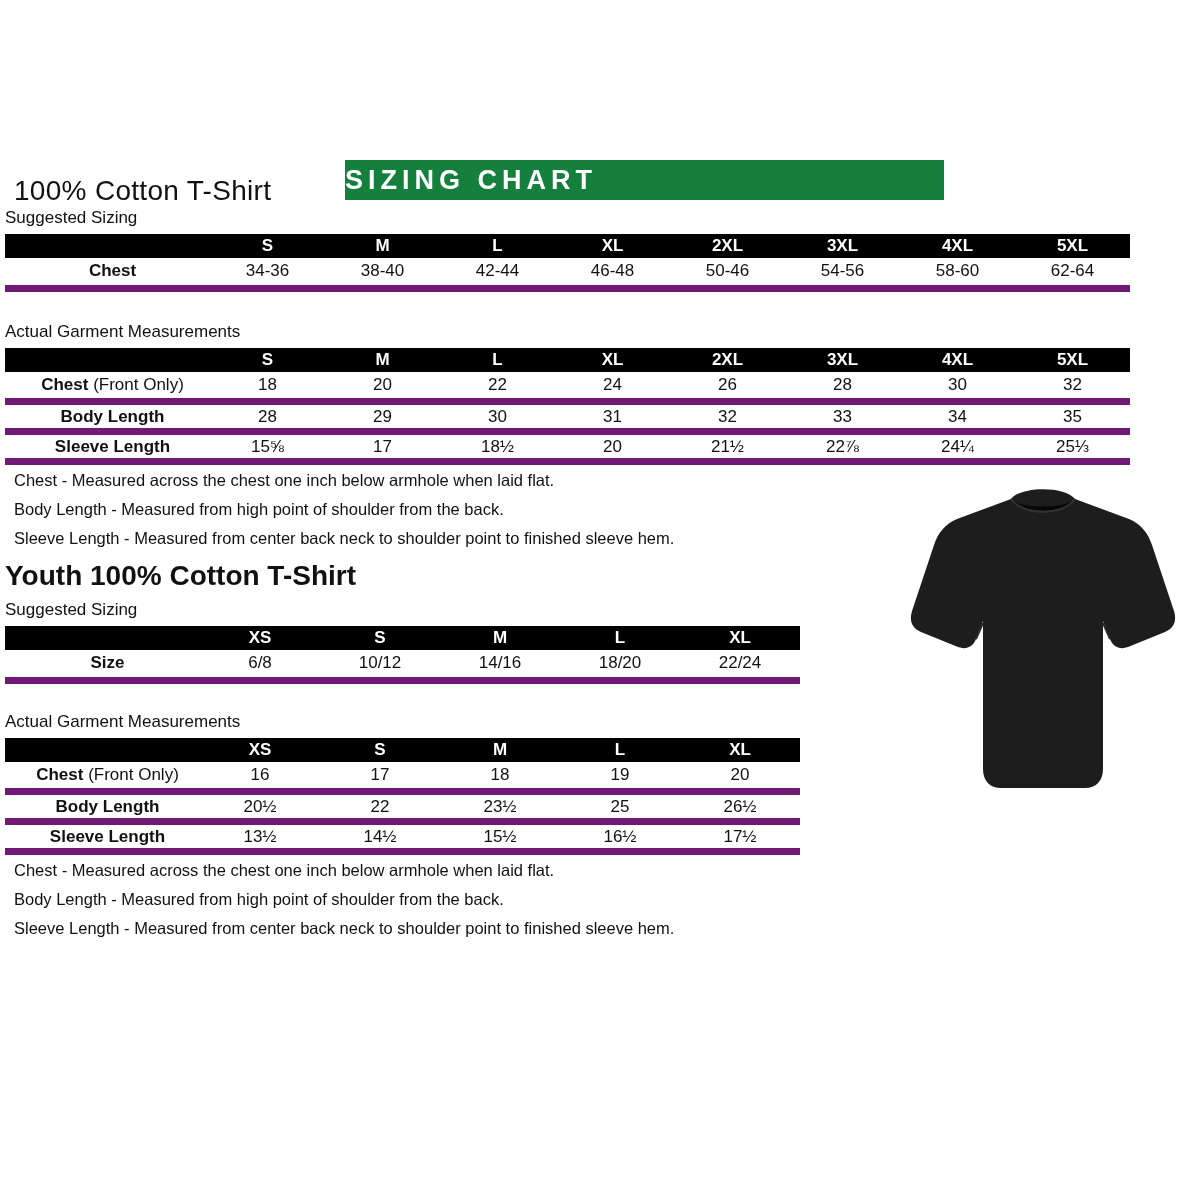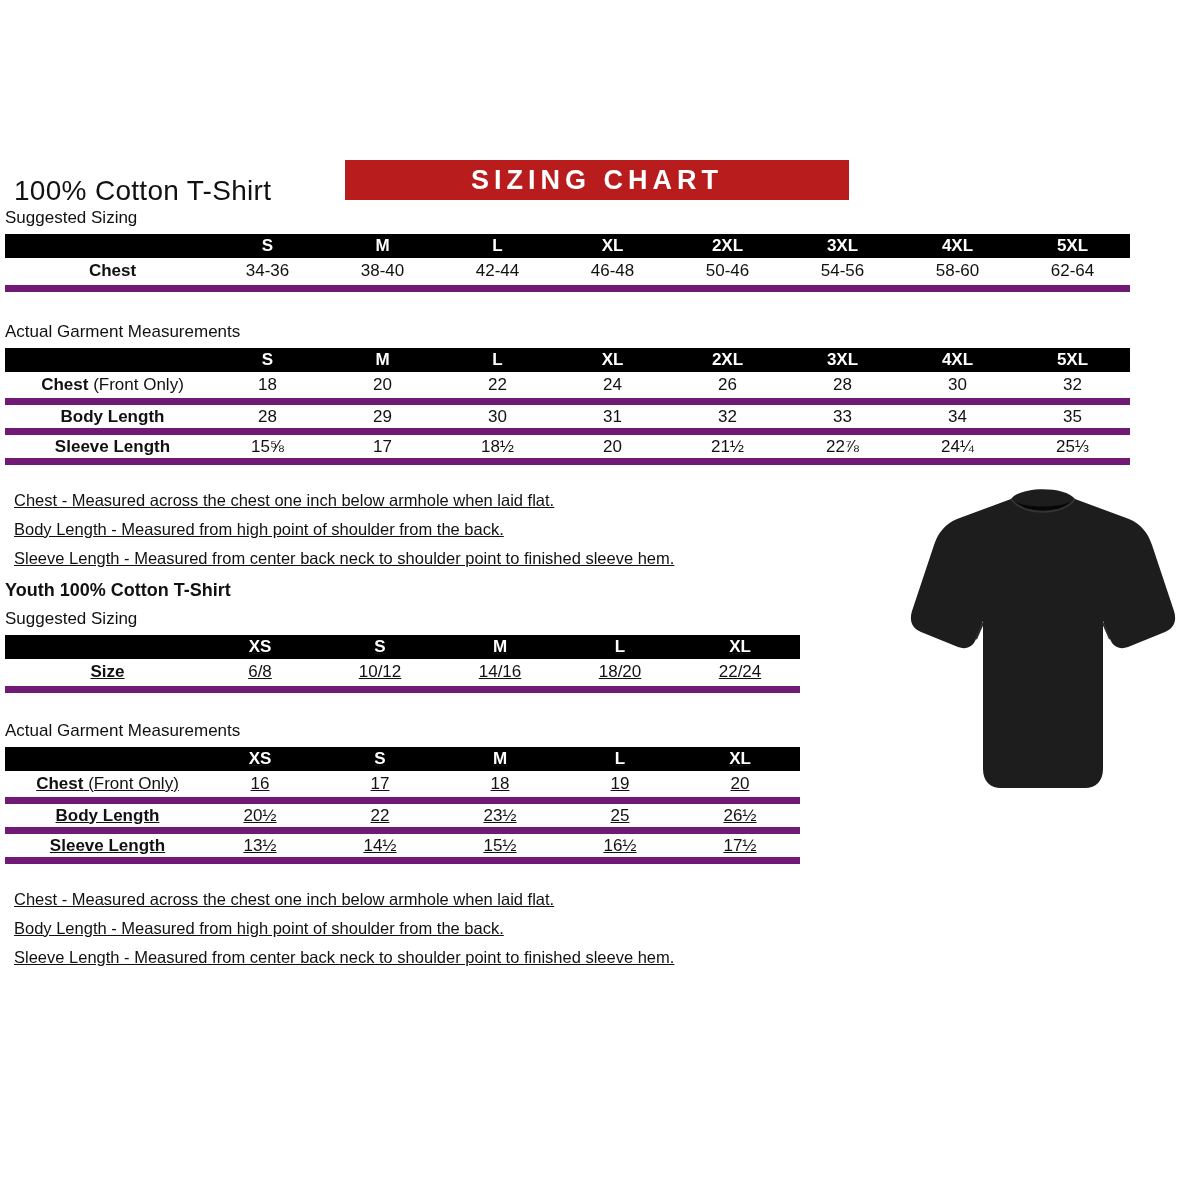--- a/index.html
+++ b/index.html
@@ -1,41 +1,41 @@
 <!DOCTYPE html>
 <html><head>
 <meta charset="utf-8">
 <style>
   * { margin:0; padding:0; box-sizing:border-box; }
   html,body { width:1200px; height:1200px; background:#ffffff; font-family:"Liberation Sans", sans-serif; color:#111; }
   .page { position:relative; width:1200px; height:1200px; padding-top:160px; overflow:hidden; }
 
   .header-row { position:relative; height:46px; margin-bottom:2px; }
   .title { position:absolute; left:14px; top:15px; font-size:28px; font-weight:400; letter-spacing:0.3px; }
-  .banner { position:absolute; left:345px; top:0; width:504px; height:40px; background:#b91c1c; color:#fff;
-            display:flex; align-items:center; justify-content:center; font-size:27px; font-weight:700; letter-spacing:5px; }
+  .banner { position:absolute; left:345px; top:0; width:599px; height:40px; background:#15803d; color:#fff;
+            display:flex; align-items:center; justify-content:flex-start; font-size:27px; font-weight:700; letter-spacing:5px; }
 
   .section-label { margin:0 0 6px 5px; font-size:17px; }
   .gap-lg { margin-top:30px; }
   .gap-md { margin-top:28px; }
 
   table.size-table { border-collapse:collapse; table-layout:fixed; margin-left:5px; }
   table.w-adult { width:1125px; }
-  table.w-youth { width:795px;text-decoration:underline; }
+  table.w-youth { width:795px; }
   .c-label-adult { width:205px; }
   .c-label-youth { width:195px; }
   table.size-table thead th { background:#000; color:#fff; font-size:17px; font-weight:700; height:24px; text-align:center; padding:0; }
   table.size-table tbody td { font-size:17px; height:30px; text-align:center; border-bottom:7px solid #701a75; }
   td.rowlabel { text-align:left; padding-left:10px; }
   .b { font-weight:700; }
 
-  .notes { margin-top:26px;text-decoration:underline; }
+  .notes { margin-top:6px; }
   .note { margin:0 0 10px 14px; font-size:16.5px; }
 
-  .youth-title { margin:12px 16px 8px 5px; font-size:18px; font-weight:700; }
+  .youth-title { margin:12px 16px 8px 5px; font-size:28px; font-weight:700; }
 
   .tshirt { position:absolute; left:893px; top:468px; width:300px; height:350px; }
 </style>
 </head>
 <body>
 
 <div class="page">
 
   <div class="header-row">
     <div class="title">100% Cotton T-Shirt</div>

